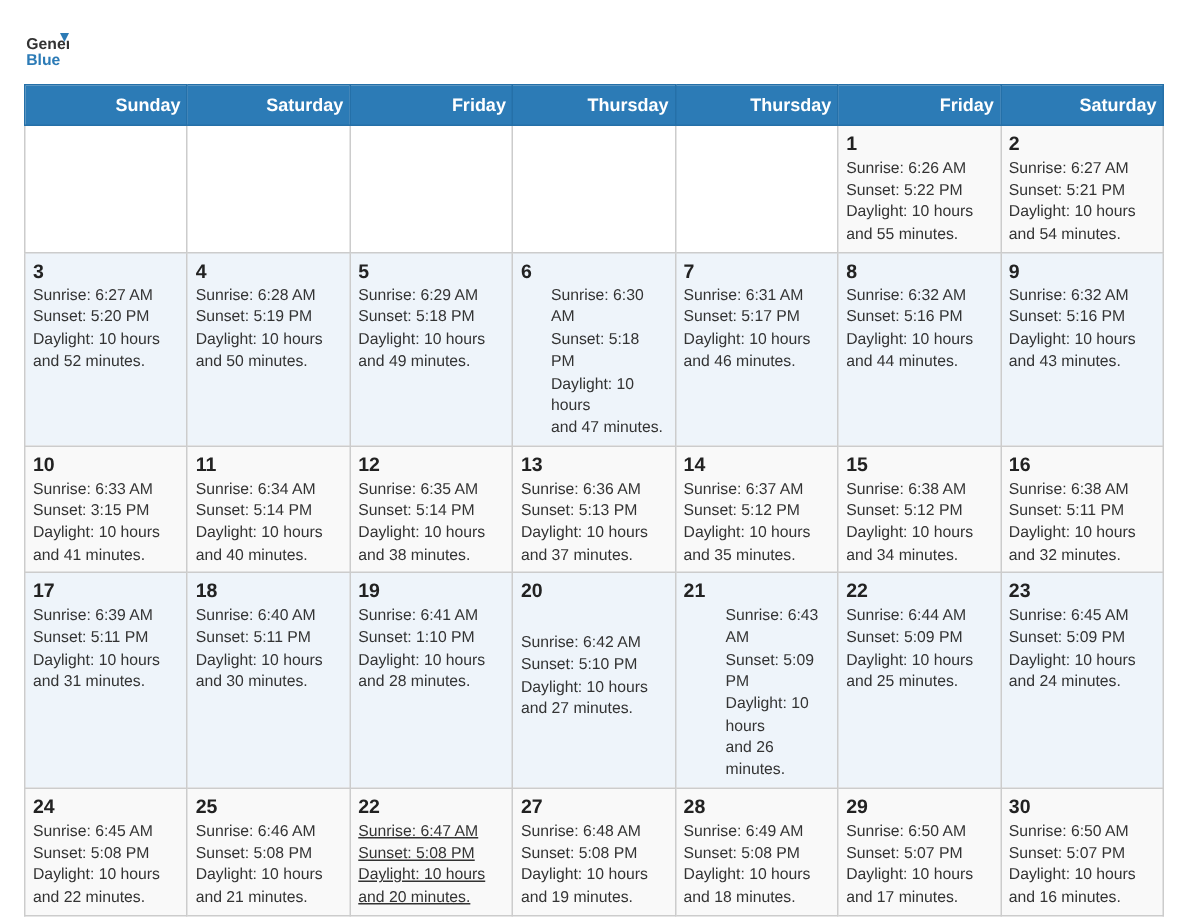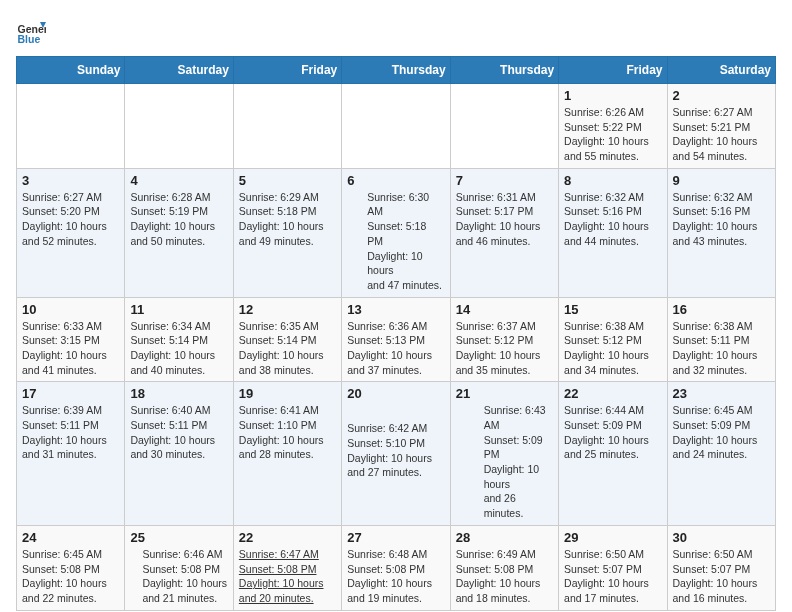--- a/index.html
+++ b/index.html
@@ -291,21 +291,21 @@
       <tr>
         <td>
           <span class="day-num">24</span>
           <div class="day-info" style="white-space: pre-line;">Sunrise: 6:45 AM
 Sunset: 5:08 PM
 Daylight: 10 hours
 and 22 minutes.</div>
         </td>
         <td>
           <span class="day-num">25</span>
-          <div class="day-info" style="white-space: pre-line; margin-left: 12px;">Sunrise: 6:46 AM
+          <div class="day-info" style="white-space: pre-line;">Sunrise: 6:46 AM
 Sunset: 5:08 PM
 Daylight: 10 hours
 and 21 minutes.</div>
         </td>
         <td>
           <span class="day-num">22</span>
           <div class="day-info" style="white-space: pre-line; text-decoration: underline;">Sunrise: 6:47 AM
 Sunset: 5:08 PM
 Daylight: 10 hours
 and 20 minutes.</div>

